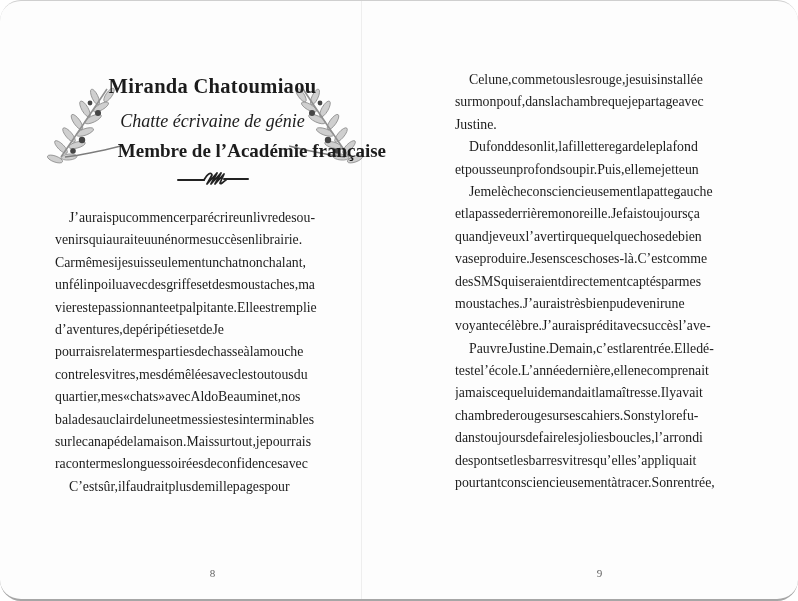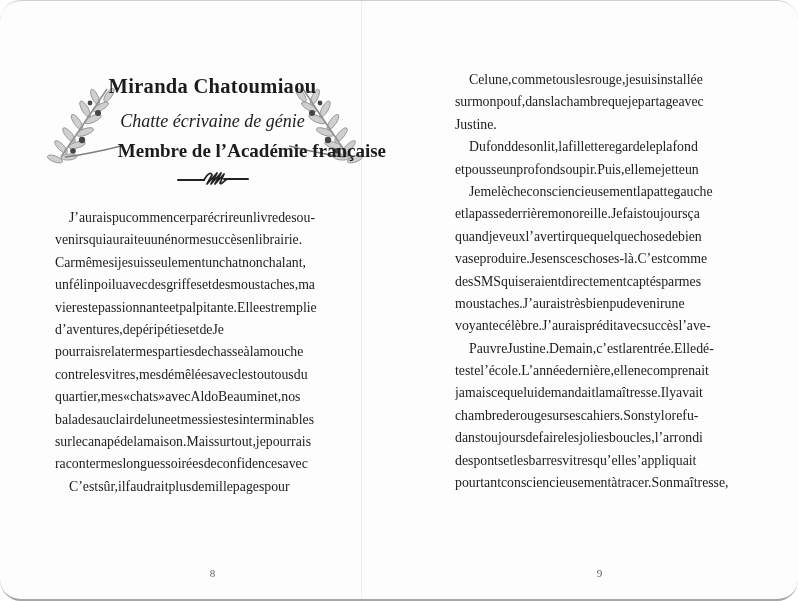--- a/index.html
+++ b/index.html
@@ -435,18 +435,18 @@
           <span>vitres</span>
           <span>qu’elle</span>
           <span>s’appliquait</span>
         </div>
         <div class="line">
           <span>pourtant</span>
           <span>consciencieusement</span>
           <span>à</span>
           <span>tracer.</span>
           <span>Son</span>
-          <span>maîtresse,</span>
+          <span>rentrée,</span>
         </div>
       </div>
     <div class="pagenum">9</div>
   </div>
 </div>
 
 </body></html>

